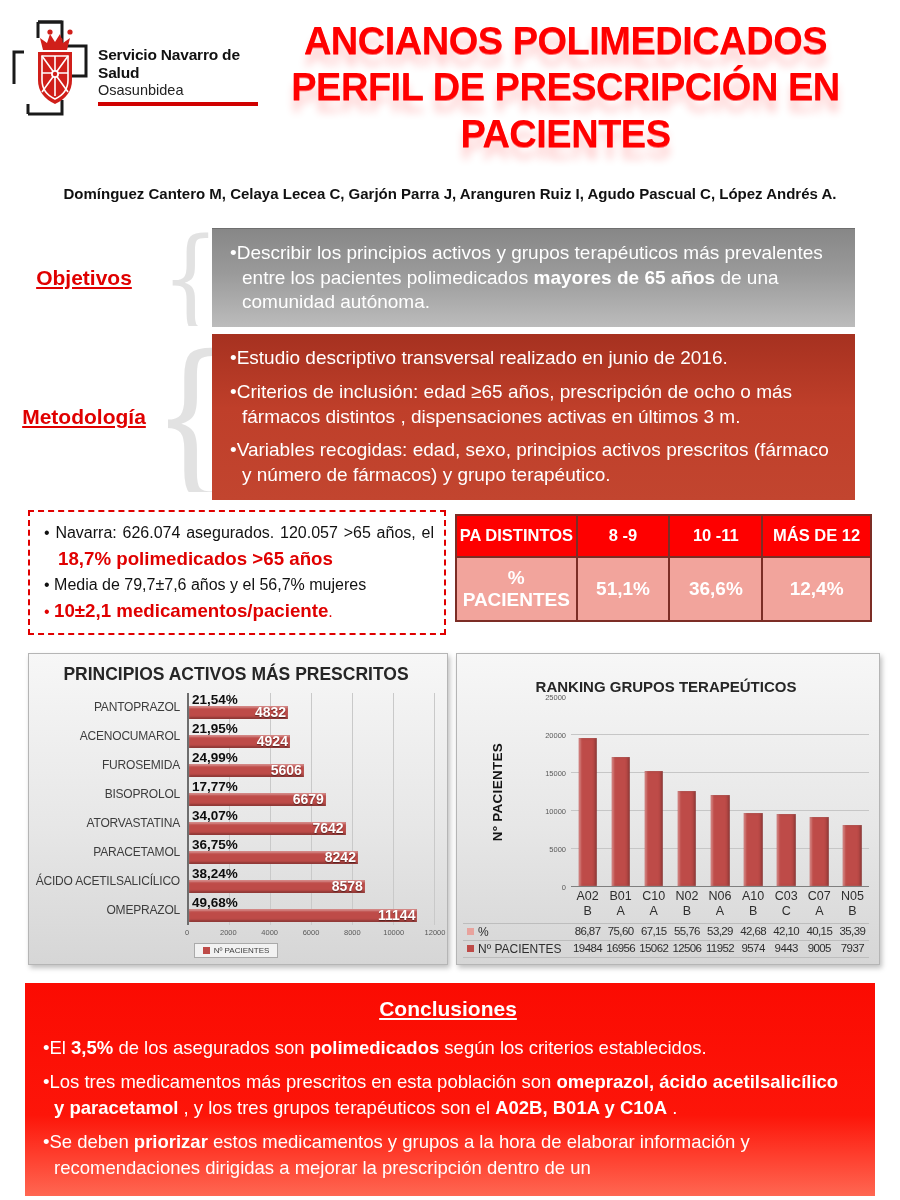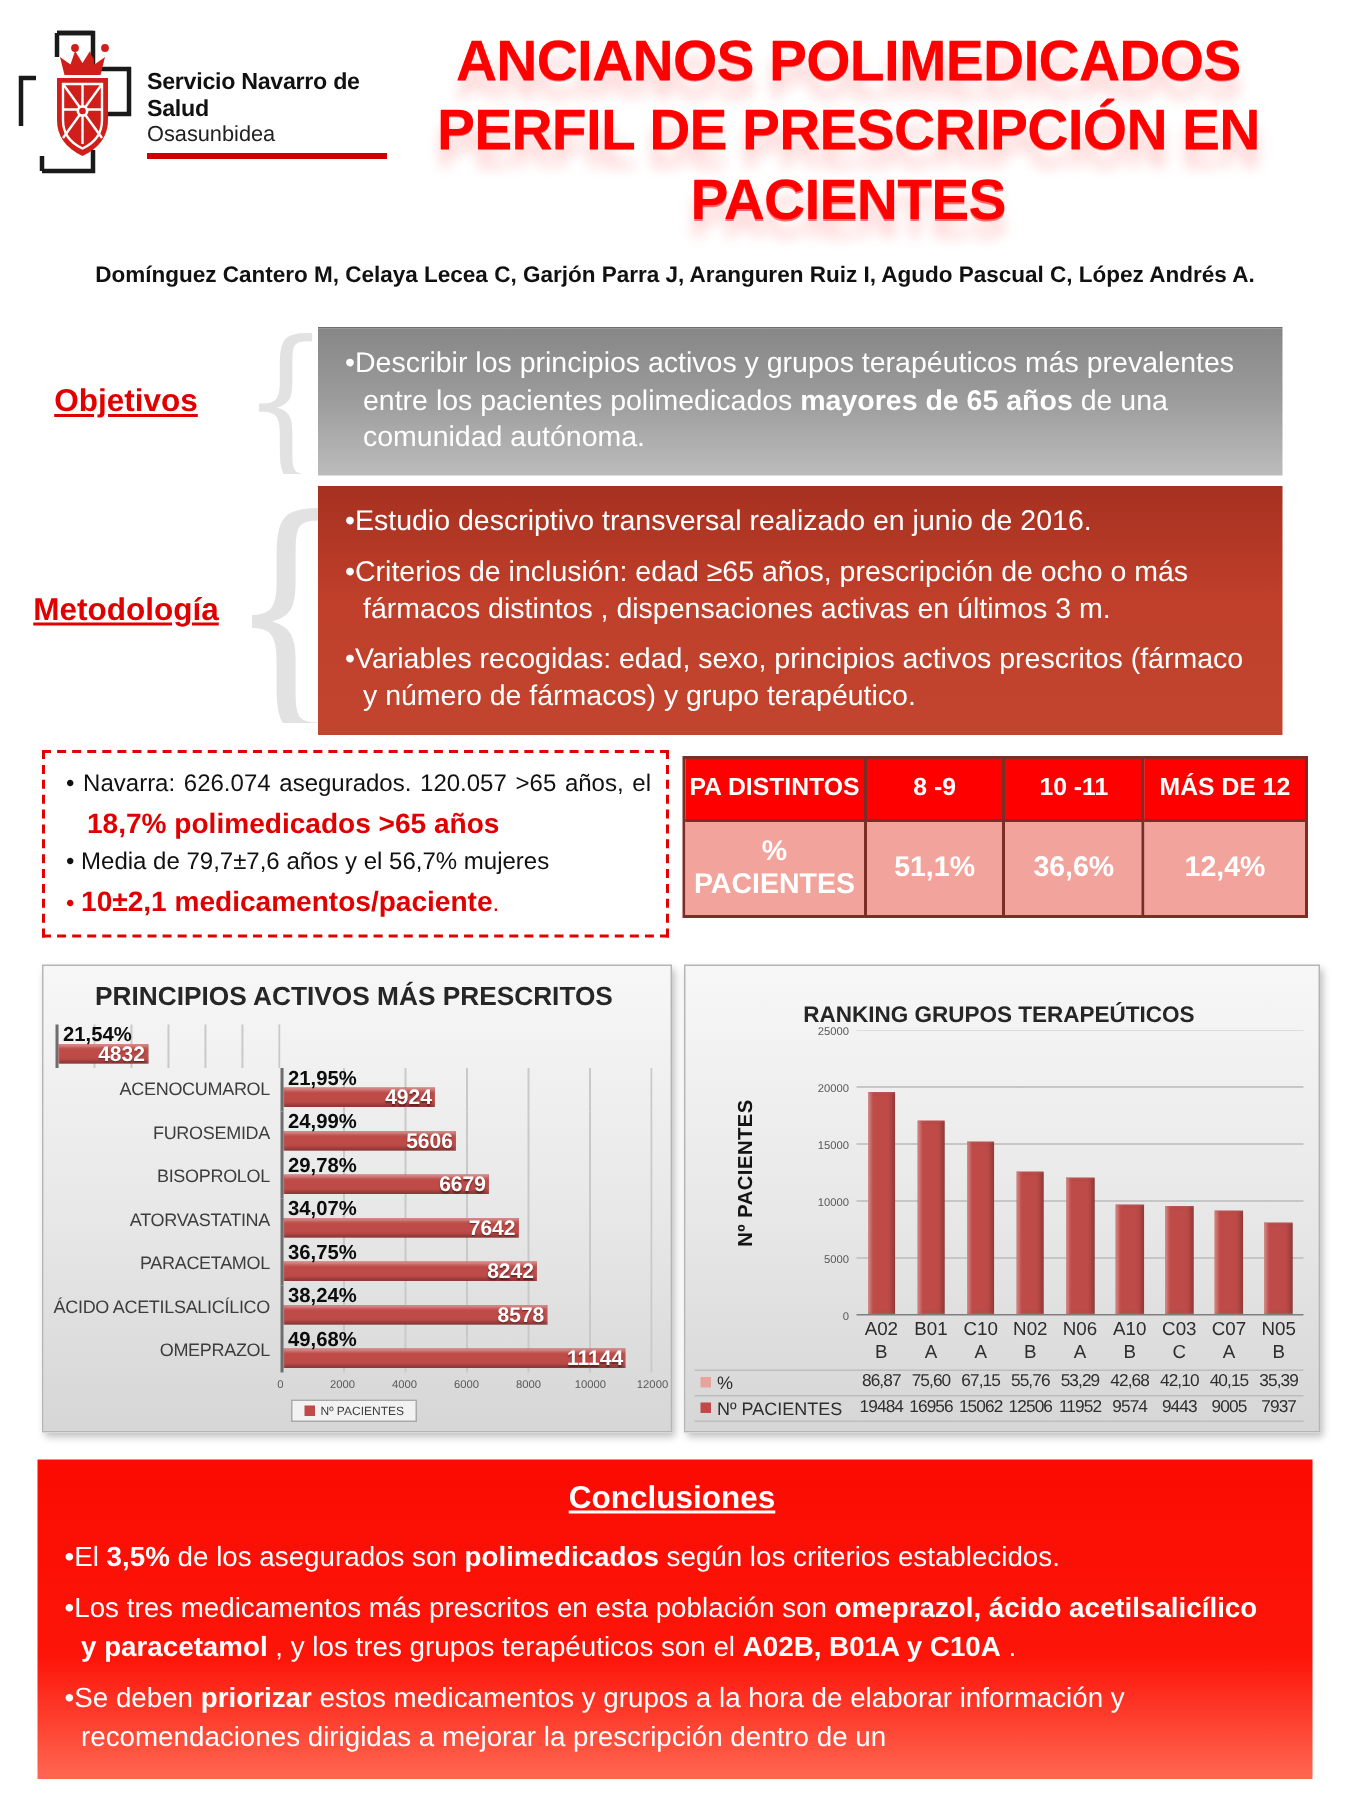--- a/index.html
+++ b/index.html
@@ -11,21 +11,21 @@
   .logo-block { width:235px; flex:0 0 auto; display:flex; align-items:flex-start; padding-top:8px; }
   .logo-text { margin-left:2px; padding-top:28px; }
   .logo-line1 { font-weight:bold; font-size:15.5px; color:#111; letter-spacing:-0.2px; }
   .logo-line2 { font-size:14.5px; color:#222; }
   .logo-rule { height:4px; background:#d00000; margin-top:4px; width:160px; }
   .title-block { flex:1; text-align:center; padding-top:8px; }
   .title-line { font-weight:bold; font-size:38px; line-height:1.22; color:#ff0000; letter-spacing:-0.5px;
                 text-shadow:0 1px 0 #ff6a6a, 0 12px 9px rgba(255,0,0,0.20); }
 
   
-  .authors { text-align:center; margin-top:18px; }
+  .authors { text-align:center; margin-top:28px; }
   .authors-line1 { font-weight:bold; font-size:15px; color:#111; }
   .authors-line2 { font-size:14px; color:#111; margin-top:6px; }
 
   
   .sect-row { display:flex; align-items:center; margin:0 45px 0 0; }
   .sect-label-col { width:168px; flex:0 0 auto; text-align:center; }
   .sect-label { font-weight:bold; font-size:21px; color:#e00000; text-decoration:underline; }
   .brace-col { width:44px; flex:0 0 auto; overflow:hidden; display:flex; align-items:center; justify-content:center; }
   .brace { font-family:"DejaVu Serif", serif; color:#e2e2e2; font-weight:normal;
            transform:scaleX(0.85); display:block; }
@@ -200,20 +200,21 @@
         <div class="cell val lastrow">12,4%</div>
       </div>
   </div>
 
   <div class="charts-row">
 
     <div class="panel panel-left">
       <div class="chart-title">PRINCIPIOS ACTIVOS MÁS PRESCRITOS</div>
       <div id="hrows">
           <div class="hrow">
+            <div class="hlabel">PANTOPRAZOL</div>
             <div class="hbarcell">
               <span class="hpct">21,54%</span>
               <div class="hbar" style="width: 40.2667%; background: rgb(190, 75, 72);">
                 <span class="hval">4832</span>
               </div>
             </div>
           </div>
           <div class="hrow">
             <div class="hlabel">ACENOCUMAROL</div>
             <div class="hbarcell">
@@ -228,21 +229,21 @@
             <div class="hbarcell">
               <span class="hpct">24,99%</span>
               <div class="hbar" style="width: 46.7167%; background: rgb(190, 75, 72);">
                 <span class="hval">5606</span>
               </div>
             </div>
           </div>
           <div class="hrow">
             <div class="hlabel">BISOPROLOL</div>
             <div class="hbarcell">
-              <span class="hpct">29,78%</span>
+              <span class="hpct">17,77%</span>
               <div class="hbar" style="width: 55.6583%; background: rgb(190, 75, 72);">
                 <span class="hval">6679</span>
               </div>
             </div>
           </div>
           <div class="hrow">
             <div class="hlabel">ATORVASTATINA</div>
             <div class="hbarcell">
               <span class="hpct">34,07%</span>
               <div class="hbar" style="width: 63.6833%; background: rgb(190, 75, 72);">

